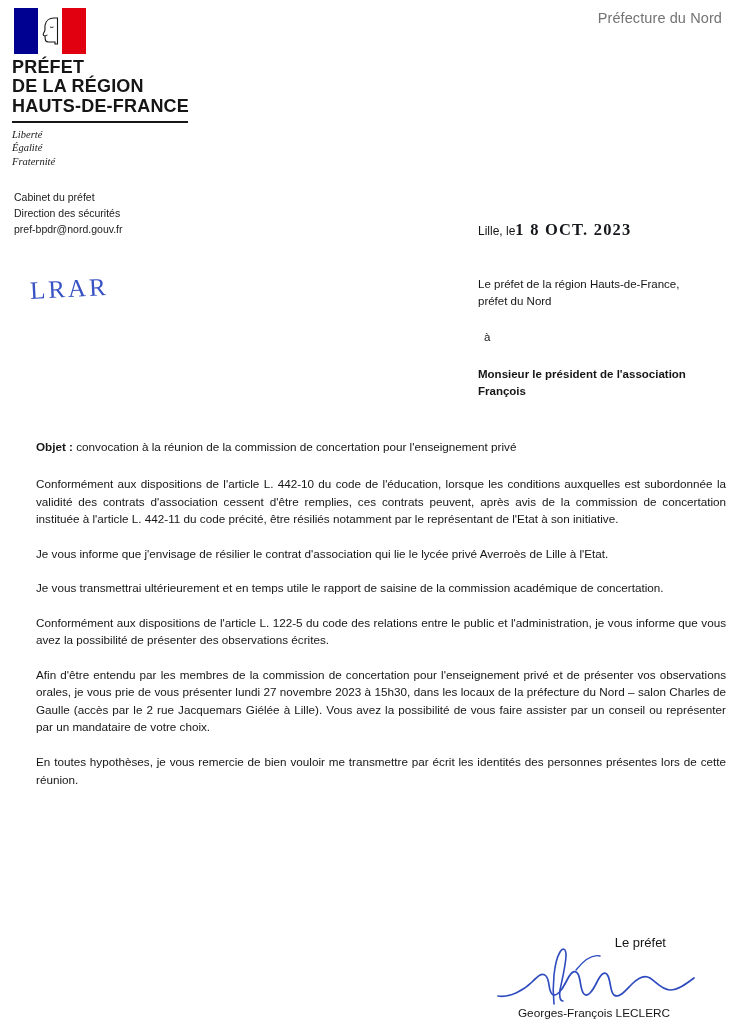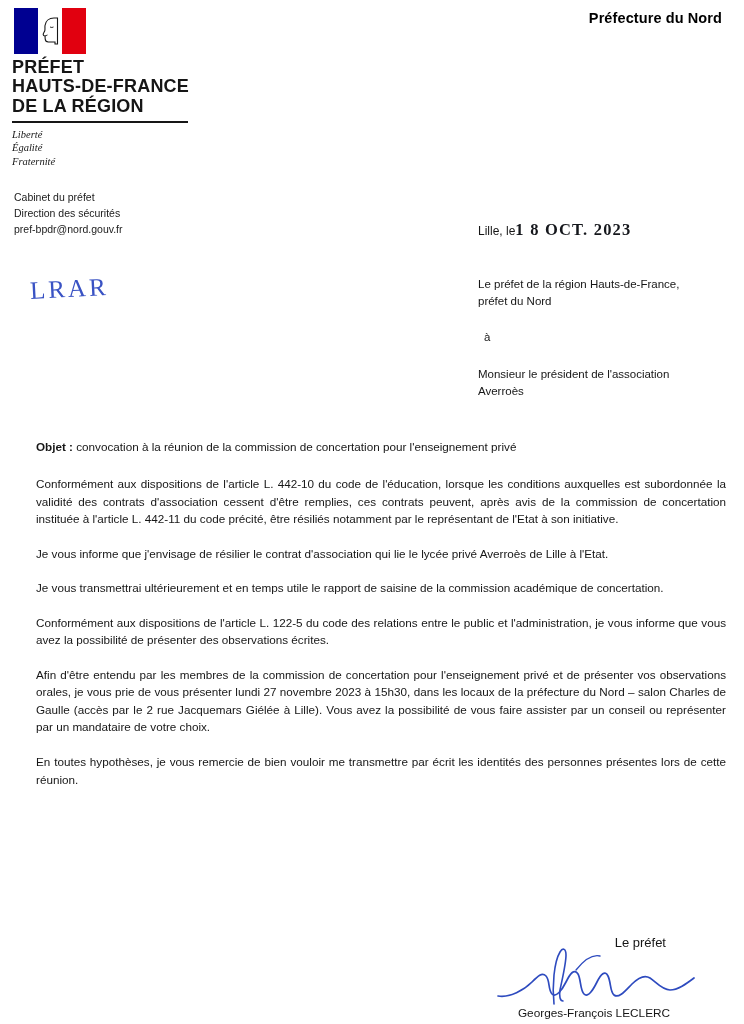--- a/index.html
+++ b/index.html
@@ -20,23 +20,23 @@
   
   .doc-header {
     position: relative;
     height: 150px;
   }
   .prefecture-title {
     position: absolute;
     top: 10px;
     right: 22px;
     font-size: 14.5px;
-    font-weight: bold;
+    font-weight: normal;
     letter-spacing: 0.1px;
-    color: #000000;
+    color: #737373;
   }
 
   .marianne {
     position: absolute;
     left: 12px;
     top: 8px;
     width: 190px;
   }
   .flag {
     width: 72px;
@@ -119,21 +119,21 @@
   }
   .date-stamp {
     font-family: "Liberation Serif", serif;
     font-weight: bold;
     font-size: 16.5px;
     letter-spacing: 1.2px;
     color: #15171c;
   }
   .recipient-1 { margin-top: 34px; }
   .recipient-a { margin-top: 20px; margin-left: 6px; }
-  .recipient-2 { margin-top: 20px; }
+  .recipient-2 { margin-top: 20px; font-weight: bold; }
 
   
   .body-wrap {
     position: absolute;
     left: 36px;
     right: 18px;
     top: 440px;
   }
   .subject {
     font-size: 11.7px;
@@ -182,22 +182,22 @@
         <svg class="face" viewBox="0 0 20 30">
           <path d="M14 2 C9 2 5.5 5 5 9.5 C4.7 12 5.4 13.5 4.6 15.2 C4 16.6 3 17.4 3.2 18.6 C3.4 19.8 5 20 5 20 L5.2 23 C5.3 24.6 6.6 26 8.4 26 L15 26 L15 28 L17.5 28 L17.5 2 Z" fill="none" stroke="#161616" stroke-width="1.1"></path>
           <path d="M5 20 L7.5 19" fill="none" stroke="#161616" stroke-width="0.9"></path>
           <path d="M10 11 q2 1 3.5 0" fill="none" stroke="#161616" stroke-width="0.9"></path>
         </svg>
       </div>
       <div class="band red"></div>
     </div>
     <div class="rf-name">
       <div>PRÉFET</div>
+      <div>DE LA RÉGION</div>
       <div>HAUTS-DE-FRANCE</div>
-      <div>DE LA RÉGION</div>
     </div>
     <div class="rf-rule"></div>
     <div class="rf-motto">
       <div>Liberté</div>
       <div>Égalité</div>
       <div>Fraternité</div>
     </div>
   </div>
 </div>
 
@@ -219,21 +219,21 @@
 
     <div class="recipient-1">
       <div>Le préfet de la région Hauts-de-France,</div>
       <div>préfet du Nord</div>
     </div>
 
     <div class="recipient-a">à</div>
 
     <div class="recipient-2">
       <div>Monsieur le président de l'association</div>
-      <div>Averroès</div>
+      <div>François</div>
     </div>
   </div>
 </div>
 
 <div class="body-wrap">
   <div class="subject">
     <b>Objet :</b>
     <span>convocation à la réunion de la commission de concertation pour l'enseignement privé</span>
   </div>
 

